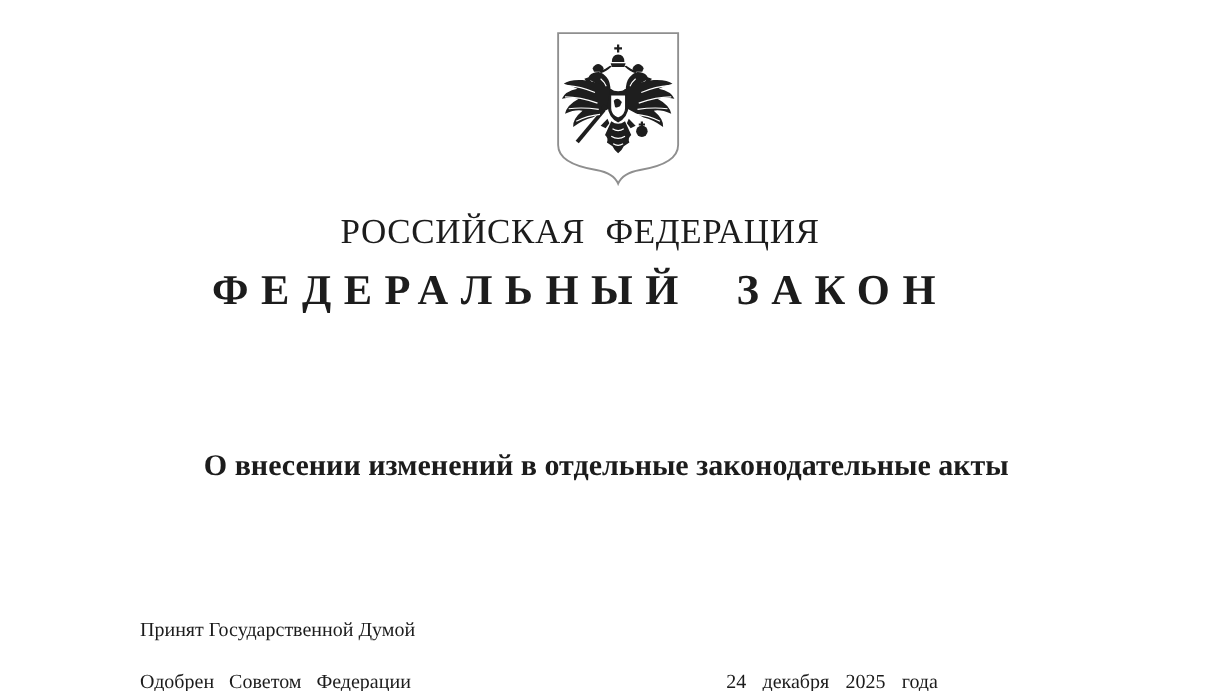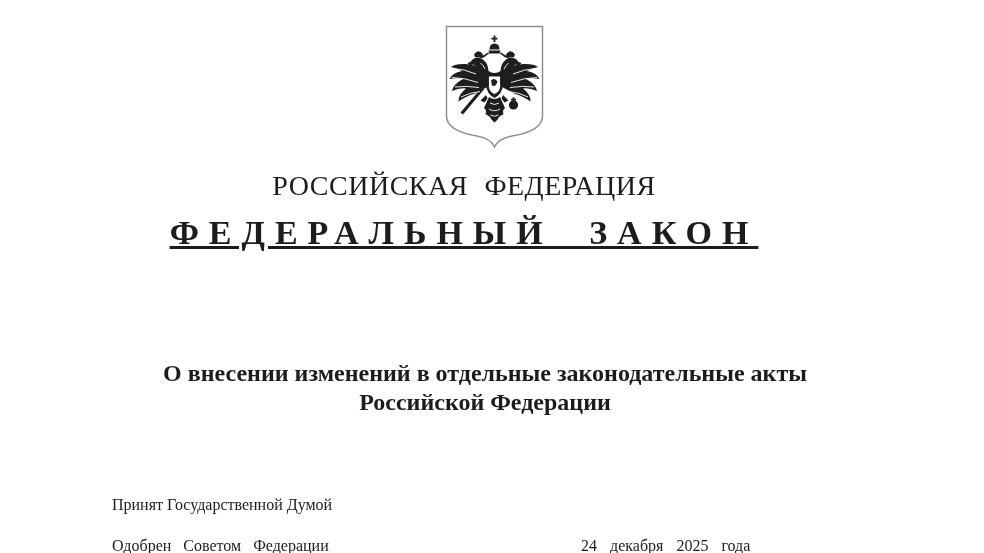--- a/index.html
+++ b/index.html
@@ -33,21 +33,20 @@
     position: absolute;
     left: 0; right: 0;
     top: 198px;
     text-align: center;
     font-size: 34px;
     line-height: 38px;
     font-weight: bold;
     letter-spacing: 10px;
     word-spacing: 18px;
     white-space: nowrap;
-    text-decoration: underline;
   }
   .law-title {
     position: absolute;
     left: 0; right: 0;
     top: 343px;
     text-align: center;
     font-size: 24px;
     line-height: 29px;
     font-weight: bold;
     padding-left: 42px;
@@ -123,21 +122,20 @@
       <path d="M36.5,39 q3,2.5 4.5,6 M64.5,39 q-3,2.5 -4.5,6"></path>
     </g>
   </svg>
 
   <div class="country">РОССИЙСКАЯ ФЕДЕРАЦИЯ</div>
 
   <div class="doctype">ФЕДЕРАЛЬНЫЙ ЗАКОН</div>
 
   <div class="law-title">
     <span>О внесении изменений в отдельные законодательные акты</span><br>
-    <span>Российской Федерации</span>
   </div>
 
   <div class="row row-1">
     <span class="label">Принят Государственной Думой</span>
   </div>
 
   <div class="row row-2">
     <span class="label">Одобрен Советом Федерации</span>
     <span class="date">24 декабря 2025 года</span>
   </div>

